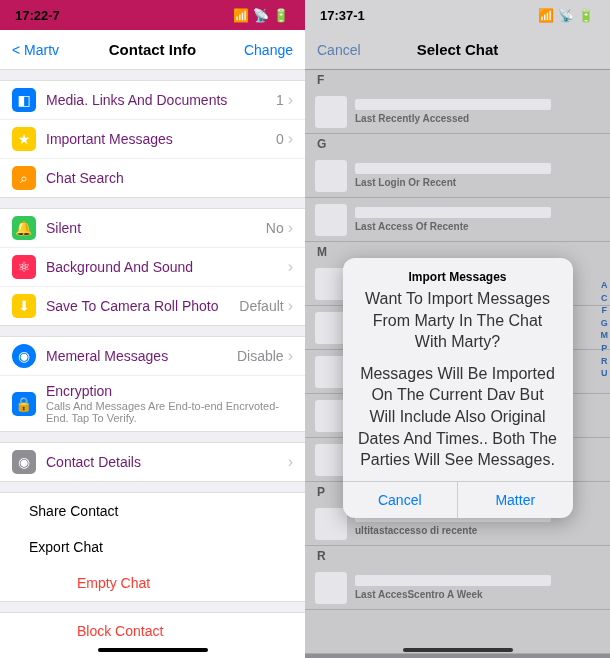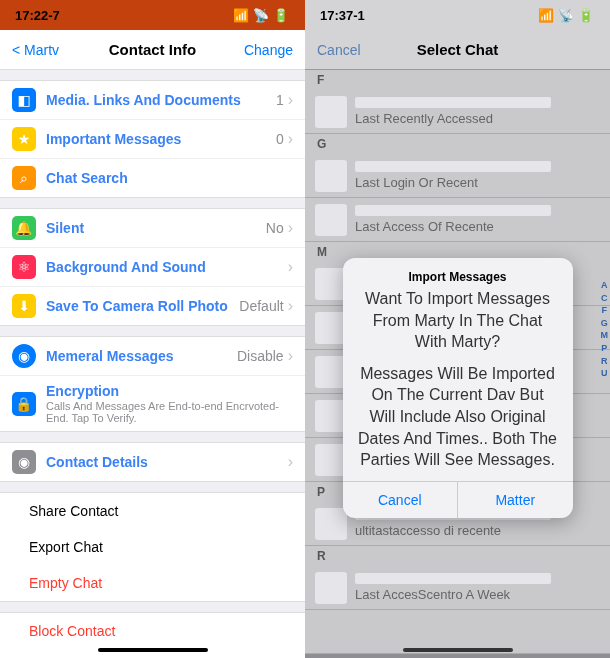--- a/index.html
+++ b/index.html
@@ -1,59 +1,59 @@
 <!DOCTYPE html>
 <html><head>
   <meta charset="utf-8">
   <style>
     * { margin: 0; padding: 0; box-sizing: border-box; font-family: -apple-system, BlinkMacSystemFont, "Segoe UI", sans-serif; }
     body { background: #fff; width: 610px; height: 658px; overflow: hidden; display: flex; }
     .screen { width: 305px; height: 658px; position: relative; background: #efeff4; }
     .screen-right { background: #8e8e93; }
     
-    .status-bar { height: 30px; display: flex; justify-content: space-between; align-items: center; padding: 0 15px; font-size: 13px; font-weight: 600; background: #c2410c; }
+    .status-bar { height: 30px; display: flex; justify-content: space-between; align-items: center; padding: 0 15px; font-size: 13px; font-weight: 600; background: #be185d; }
     .screen-right .status-bar { background: #d4d4d7; }
     .status-right { display: flex; align-items: center; gap: 4px; }
     
     .nav-bar { height: 40px; display: flex; justify-content: space-between; align-items: center; padding: 0 12px; background: #fff; border-bottom: 1px solid #ddd; }
     .screen-right .nav-bar { background: #d4d4d7; border-bottom: 1px solid #999; }
     .nav-left, .nav-right { color: #007aff; font-size: 14px; min-width: 55px; }
     .nav-right { text-align: right; }
     .screen-right .nav-left { color: #5a7fb0; }
     .nav-title { font-size: 15px; font-weight: 600; flex: 1; text-align: center; }
     
     .section { background: #fff; border-top: 1px solid #ddd; border-bottom: 1px solid #ddd; margin-top: 10px; }
     .section:first-of-type { margin-top: 0; }
     .row { display: flex; align-items: center; padding: 7px 12px; border-bottom: 1px solid #eee; min-height: 38px; }
     .row:last-child { border-bottom: none; }
     .row-icon { width: 24px; height: 24px; border-radius: 5px; margin-right: 10px; display: flex; align-items: center; justify-content: center; flex-shrink: 0; font-size: 14px; color: #fff; }
-    .row-label { flex: 1; font-size: 14px; color: #3b82f6; font-weight: bold; }
+    .row-label { flex: 1; font-size: 14px; color: #701a75; }
     .row-subtitle { font-size: 11px; color: #8e8e93; margin-top: 1px; }
     .row-value { font-size: 14px; color: #8e8e93; margin-right: 4px; }
     .chevron { color: #c7c7cc; font-size: 16px; }
     .row-action { font-size: 14px; color: #000; padding: 10px 29px; background: #fff; }
-    .row-action.red { color: #ff3b30; }
+    .row-action.red { color: #ff3b30; margin-left: 48px; }
     
     .icon-blue { background: #007aff; }
     .icon-yellow { background: #ffcc00; }
     .icon-orange { background: #ff9500; }
     .icon-green { background: #34c759; }
     .icon-pink { background: #ff2d55; }
     .icon-yellow2 { background: #ffcc00; }
     .icon-circle { background: #007aff; border-radius: 50%; }
     .icon-lock { background: #007aff; }
     .icon-gray { background: #8e8e93; }
     
     .chat-list { overflow: hidden; }
     .group-header { padding: 3px 12px; font-size: 12px; font-weight: 600; color: #555; background: #c9c9cc; }
     .chat-row { display: flex; align-items: center; padding: 5px 10px; background: #c9c9cc; border-bottom: 1px solid #aaa; min-height: 44px; }
     .avatar { width: 32px; height: 32px; background: #e5e5ea; border-radius: 3px; margin-right: 8px; flex-shrink: 0; }
     .chat-info { flex: 1; overflow: hidden; }
     .chat-name { height: 11px; background: #e5e5ea; border-radius: 2px; margin-bottom: 3px; width: 80%; }
-    .chat-sub { font-size: 13px; color: #666; }
+    .chat-sub { font-size: 10px; color: #666; font-weight: bold; }
     
     .index { position: absolute; right: 2px; top: 50%; transform: translateY(-50%); font-size: 9px; color: #3264a8; font-weight: 600; line-height: 1.4; text-align: center; }
     
     .modal { position: absolute; top: 258px; left: 50%; transform: translateX(-50%); width: 230px; background: #f2f2f5; border-radius: 12px; overflow: hidden; box-shadow: 0 4px 20px rgba(0,0,0,0.3); }
     .modal-title { text-align: center; font-size: 12px; font-weight: 600; padding: 12px 10px 4px; }
     .modal-text { text-align: center; font-size: 16px; color: #333; padding: 0 14px 10px; line-height: 1.35; }
     .modal-buttons { display: flex; border-top: 1px solid #ccc; }
     .modal-btn { flex: 1; padding: 10px; text-align: center; font-size: 14px; color: #007aff; }
     .modal-btn:first-child { border-right: 1px solid #ccc; }
     

